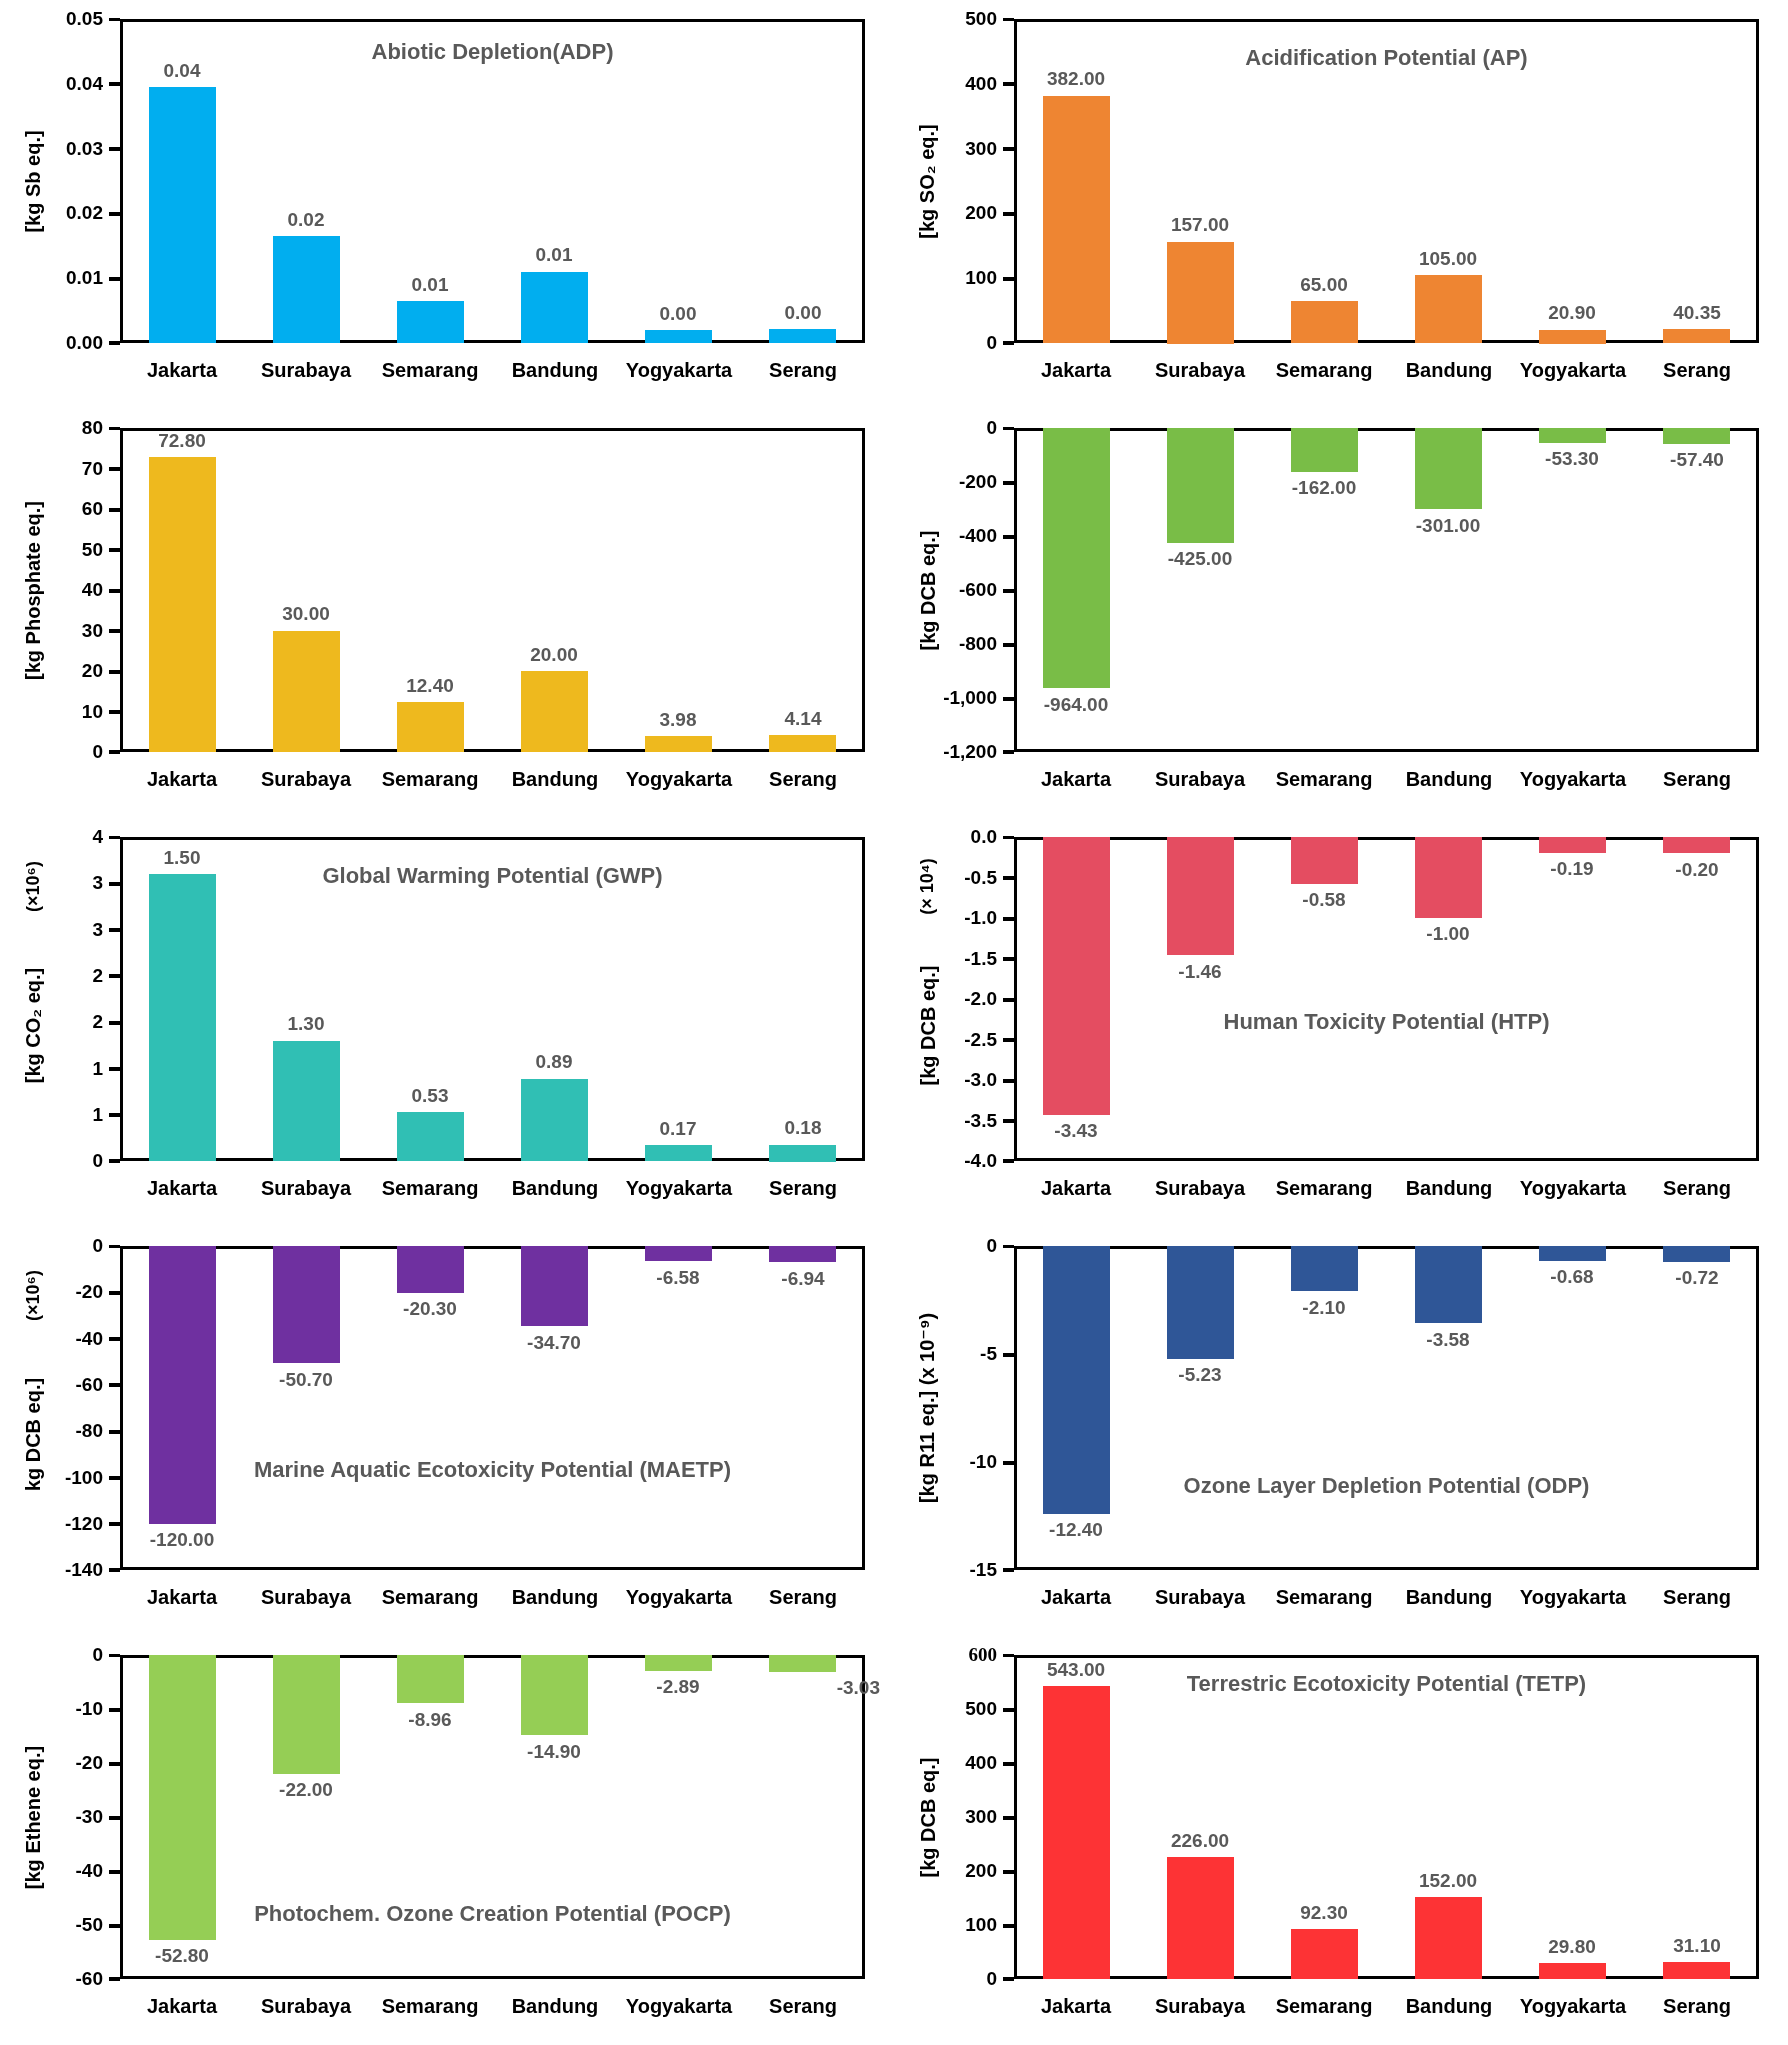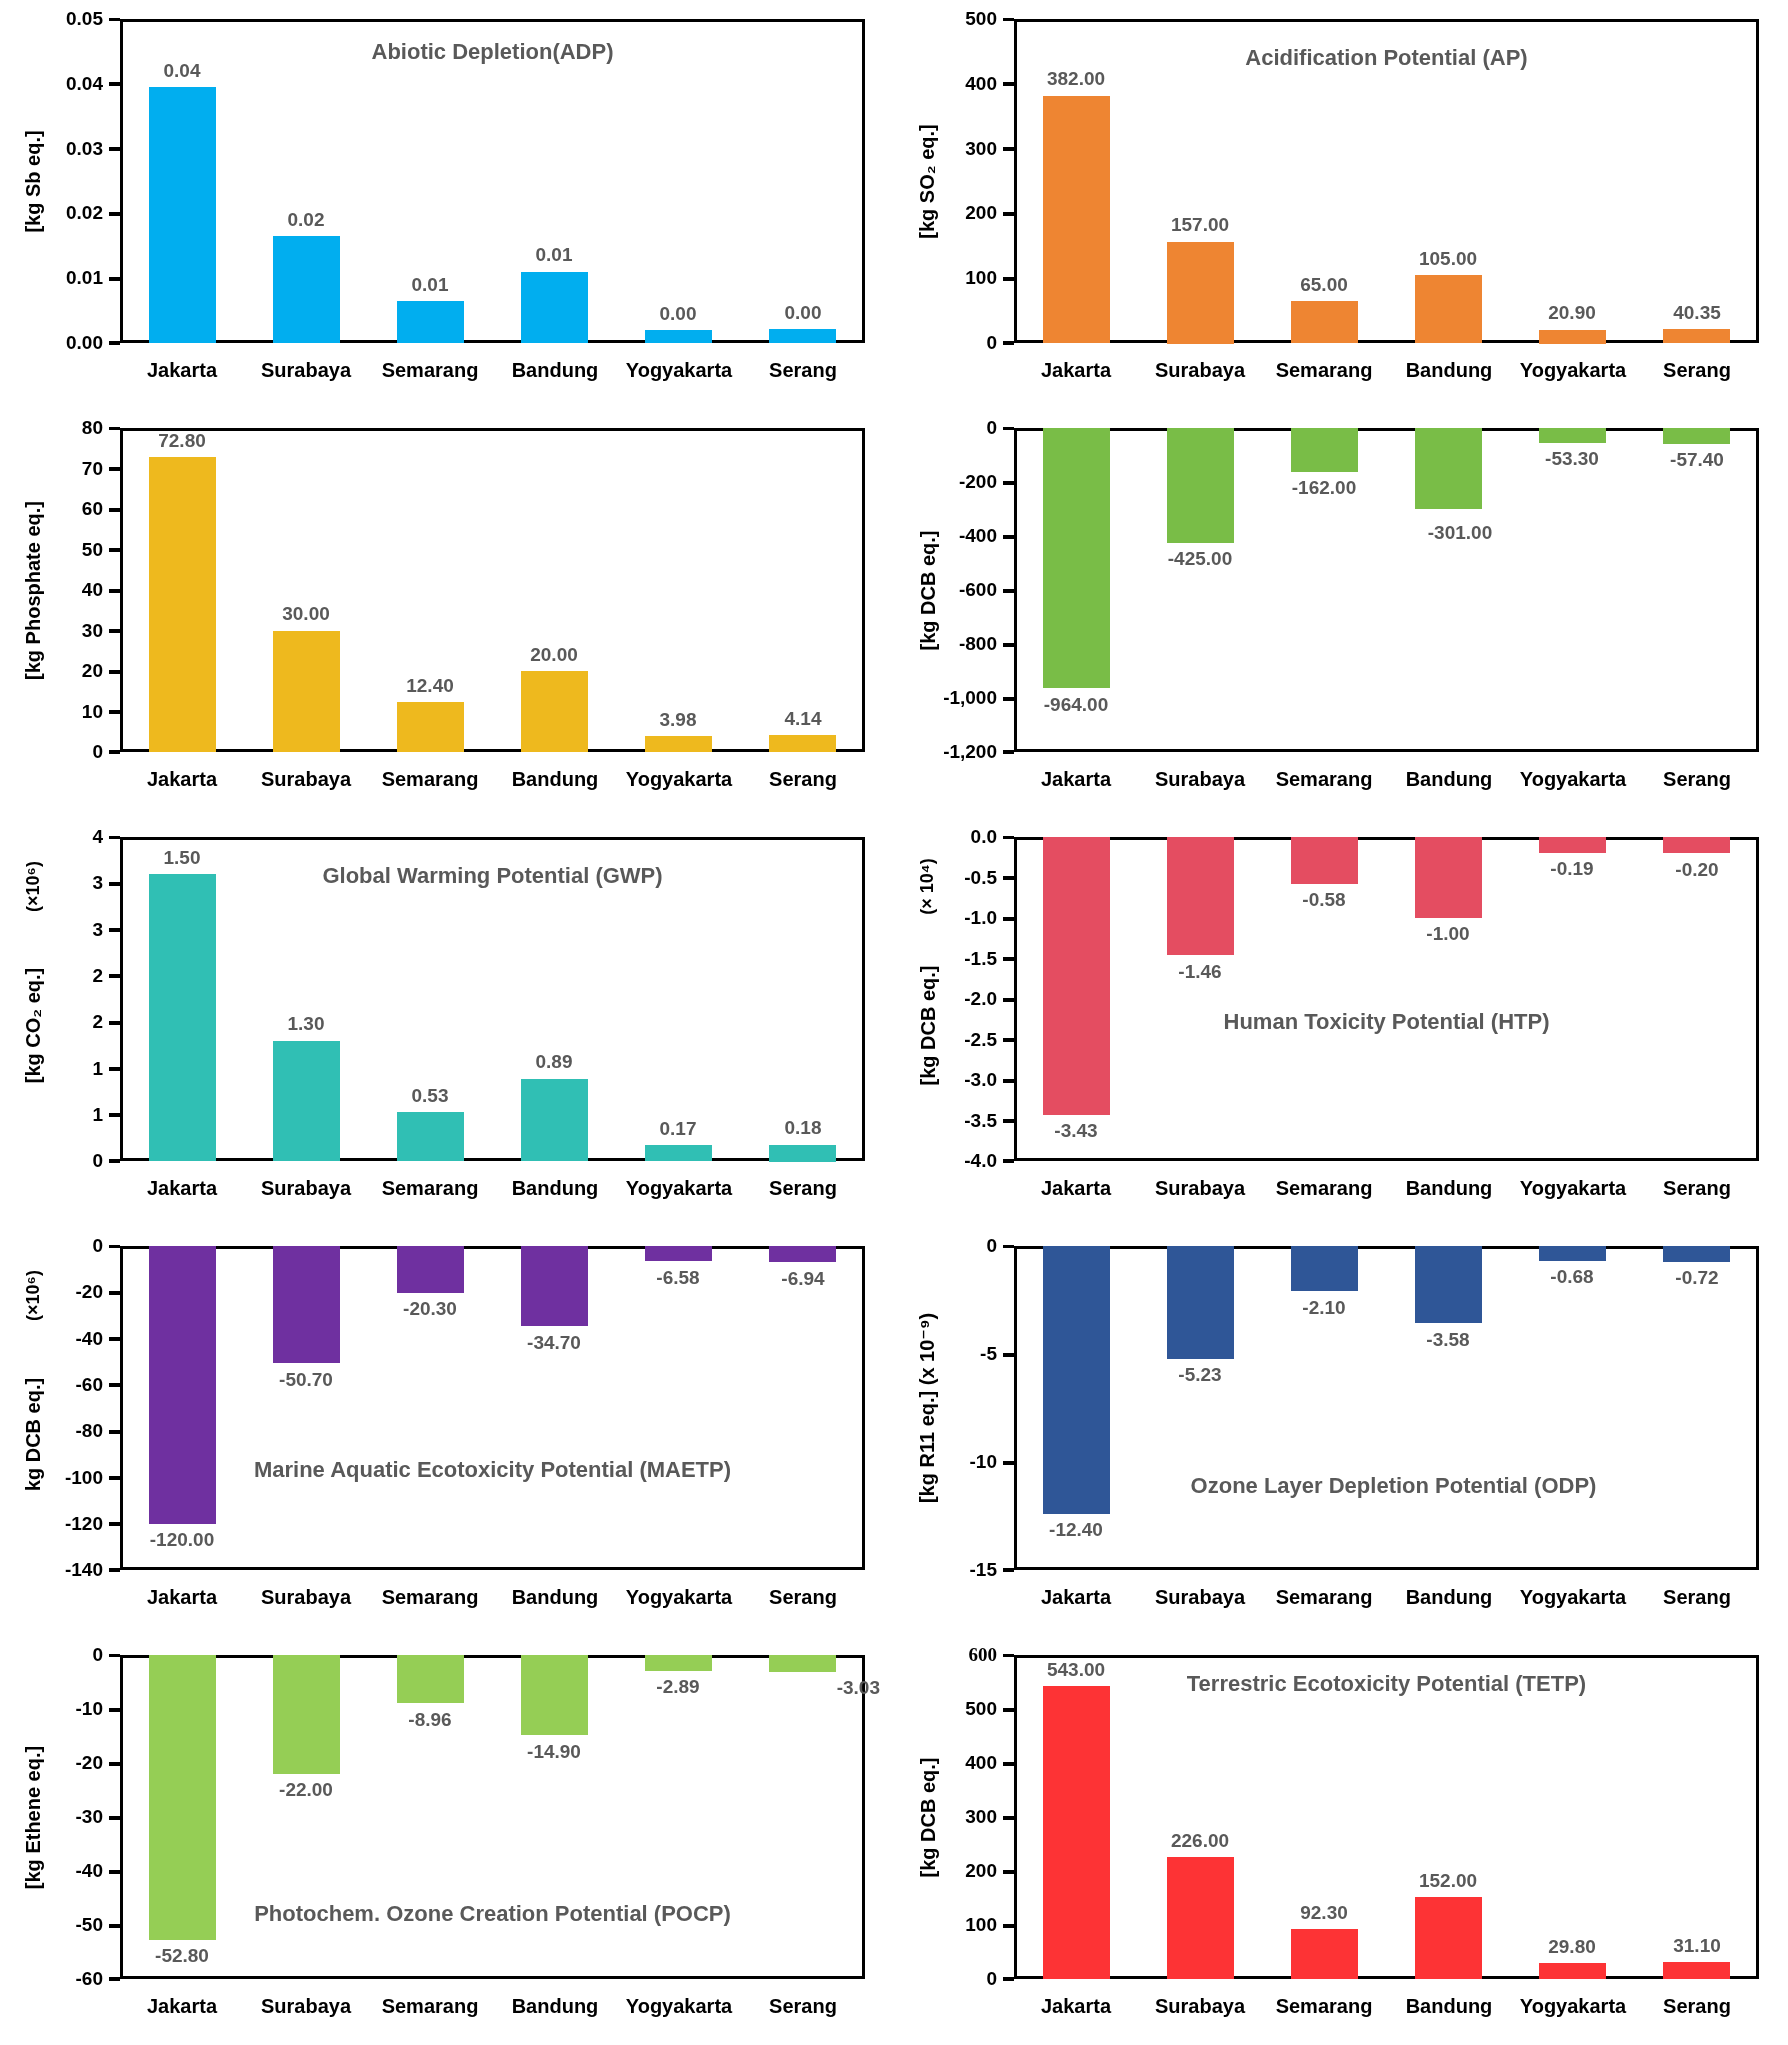--- a/index.html
+++ b/index.html
@@ -153,21 +153,21 @@
       <div class="yticklab" style="left: 0px; width: 103px; top: 278px;">-1,000</div>
       <div class="ytickmark" style="left: 109px; top: 341px; width: 11px;"></div>
       <div class="yticklab" style="left: 0px; width: 103px; top: 332px;">-1,200</div>
       <div class="bar" style="left: 149px; top: 19.3px; width: 67px; height: 260px; background: rgb(121, 189, 71);"></div>
       <div class="dlab" style="left: 105px; width: 154px; top: 285px;">-964.00</div>
       <div class="bar" style="left: 273px; top: 19.3px; width: 67px; height: 115px; background: rgb(121, 189, 71);"></div>
       <div class="dlab" style="left: 229px; width: 154px; top: 139px;">-425.00</div>
       <div class="bar" style="left: 397px; top: 19.3px; width: 67px; height: 44px; background: rgb(121, 189, 71);"></div>
       <div class="dlab" style="left: 353px; width: 154px; top: 68px;">-162.00</div>
       <div class="bar" style="left: 521px; top: 19.3px; width: 67px; height: 81px; background: rgb(121, 189, 71);"></div>
-      <div class="dlab" style="left: 489px; width: 154px; top: 106px; margin-top: 7px;">-301.00</div>
+      <div class="dlab" style="left: 477px; width: 154px; top: 106px;">-301.00</div>
       <div class="bar" style="left: 645px; top: 19.3px; width: 67px; height: 14.4px; background: rgb(121, 189, 71);"></div>
       <div class="dlab" style="left: 601px; width: 154px; top: 39px;">-53.30</div>
       <div class="bar" style="left: 769px; top: 19.3px; width: 67px; height: 15.5px; background: rgb(121, 189, 71);"></div>
       <div class="dlab" style="left: 726px; width: 154px; top: 40px;">-57.40</div>
       <div class="ystrip" style="left: 25px; top: 179px;">
         <span>[kg DCB eq.]</span>
       </div>
       <div class="xcat" style="left: 120px; width: 124px; top: 360px;">Jakarta</div>
       <div class="xcat" style="left: 244px; width: 124px; top: 360px;">Surabaya</div>
       <div class="xcat" style="left: 368px; width: 124px; top: 360px;">Semarang</div>
@@ -324,21 +324,21 @@
       <div class="bar" style="left: 273px; top: 19.3px; width: 67px; height: 113px; background: rgb(47, 86, 151);"></div>
       <div class="dlab" style="left: 229px; width: 154px; top: 137px;">-5.23</div>
       <div class="bar" style="left: 397px; top: 19.3px; width: 67px; height: 45px; background: rgb(47, 86, 151);"></div>
       <div class="dlab" style="left: 353px; width: 154px; top: 70px;">-2.10</div>
       <div class="bar" style="left: 521px; top: 19.3px; width: 67px; height: 77px; background: rgb(47, 86, 151);"></div>
       <div class="dlab" style="left: 477px; width: 154px; top: 102px;">-3.58</div>
       <div class="bar" style="left: 645px; top: 19.3px; width: 67px; height: 14.7px; background: rgb(47, 86, 151);"></div>
       <div class="dlab" style="left: 601px; width: 154px; top: 39px;">-0.68</div>
       <div class="bar" style="left: 769px; top: 19.3px; width: 67px; height: 15.5px; background: rgb(47, 86, 151);"></div>
       <div class="dlab" style="left: 726px; width: 154px; top: 40px;">-0.72</div>
-      <div class="ctitle" style="left: 127px; width: 745px; top: 247px;">Ozone Layer Depletion Potential (ODP)</div>
+      <div class="ctitle" style="left: 120px; width: 745px; top: 247px;">Ozone Layer Depletion Potential (ODP)</div>
       <div class="ystrip" style="left: 25px; top: 179px;">
         <span>[kg R11 eq.] (x 10⁻⁹)</span>
       </div>
       <div class="xcat" style="left: 120px; width: 124px; top: 360px;">Jakarta</div>
       <div class="xcat" style="left: 244px; width: 124px; top: 360px;">Surabaya</div>
       <div class="xcat" style="left: 368px; width: 124px; top: 360px;">Semarang</div>
       <div class="xcat" style="left: 493px; width: 124px; top: 360px;">Bandung</div>
       <div class="xcat" style="left: 617px; width: 124px; top: 360px;">Yogyakarta</div>
       <div class="xcat" style="left: 741px; width: 124px; top: 360px;">Serang</div>
     </div>

